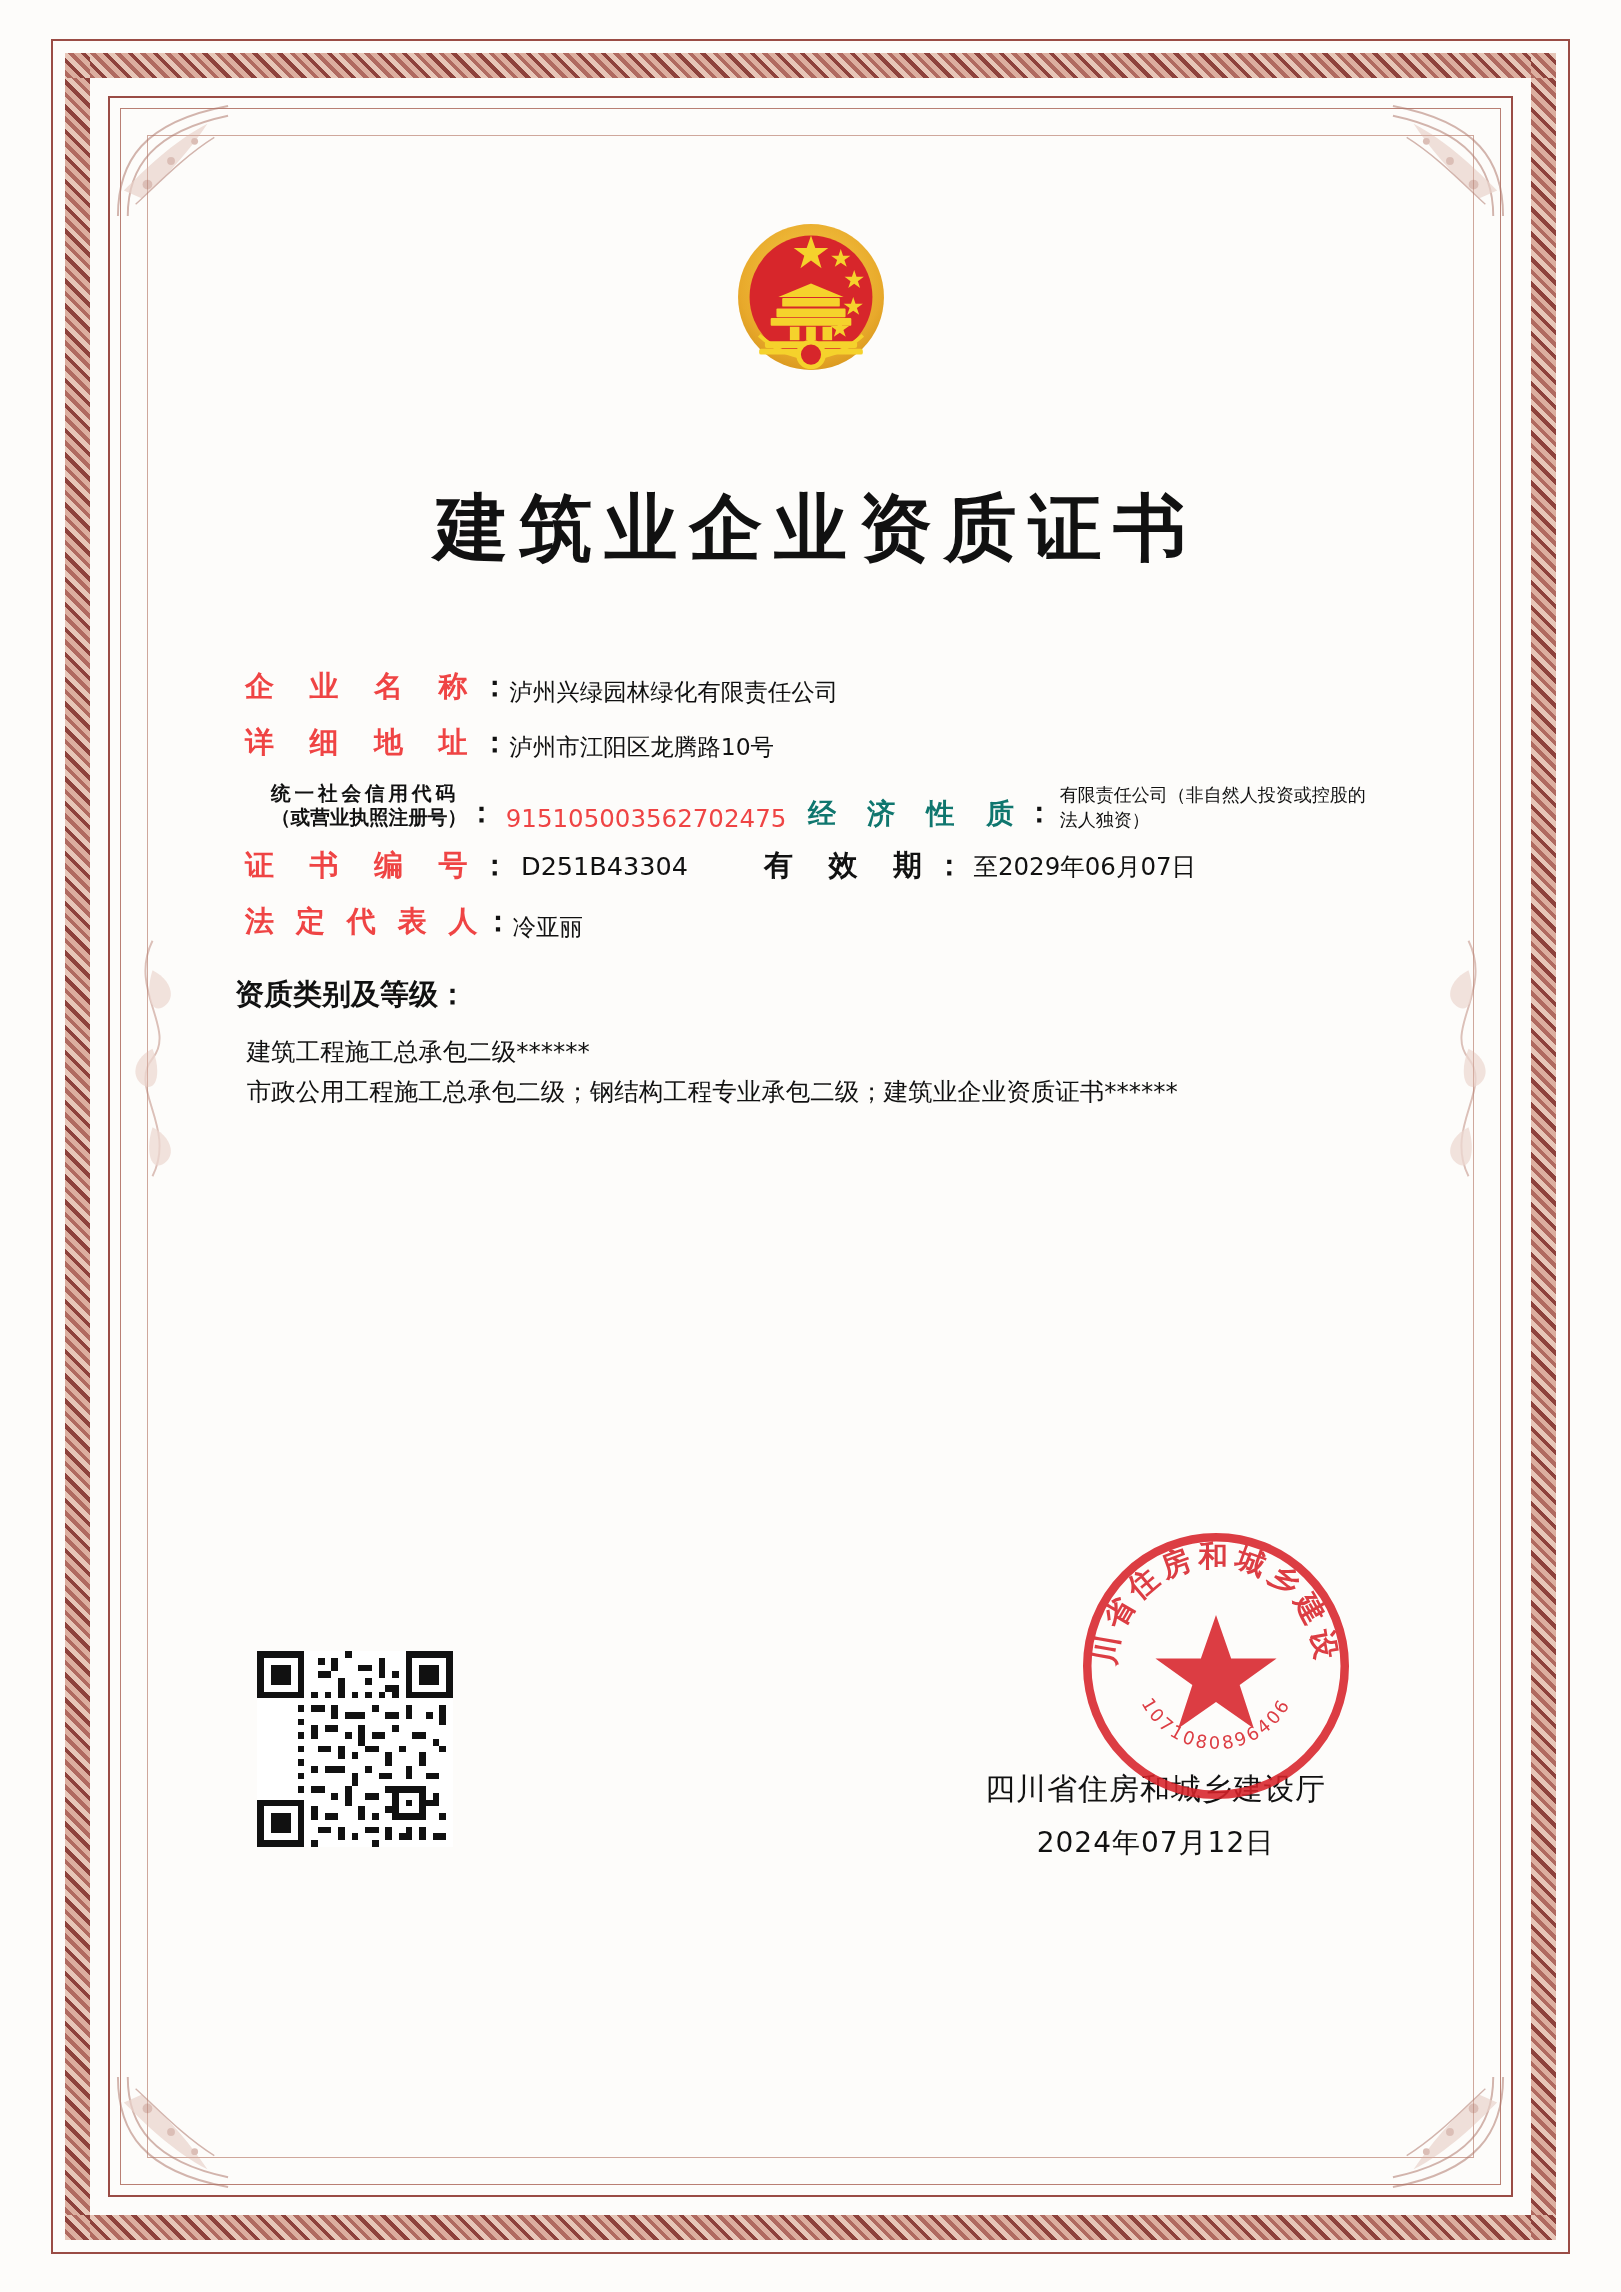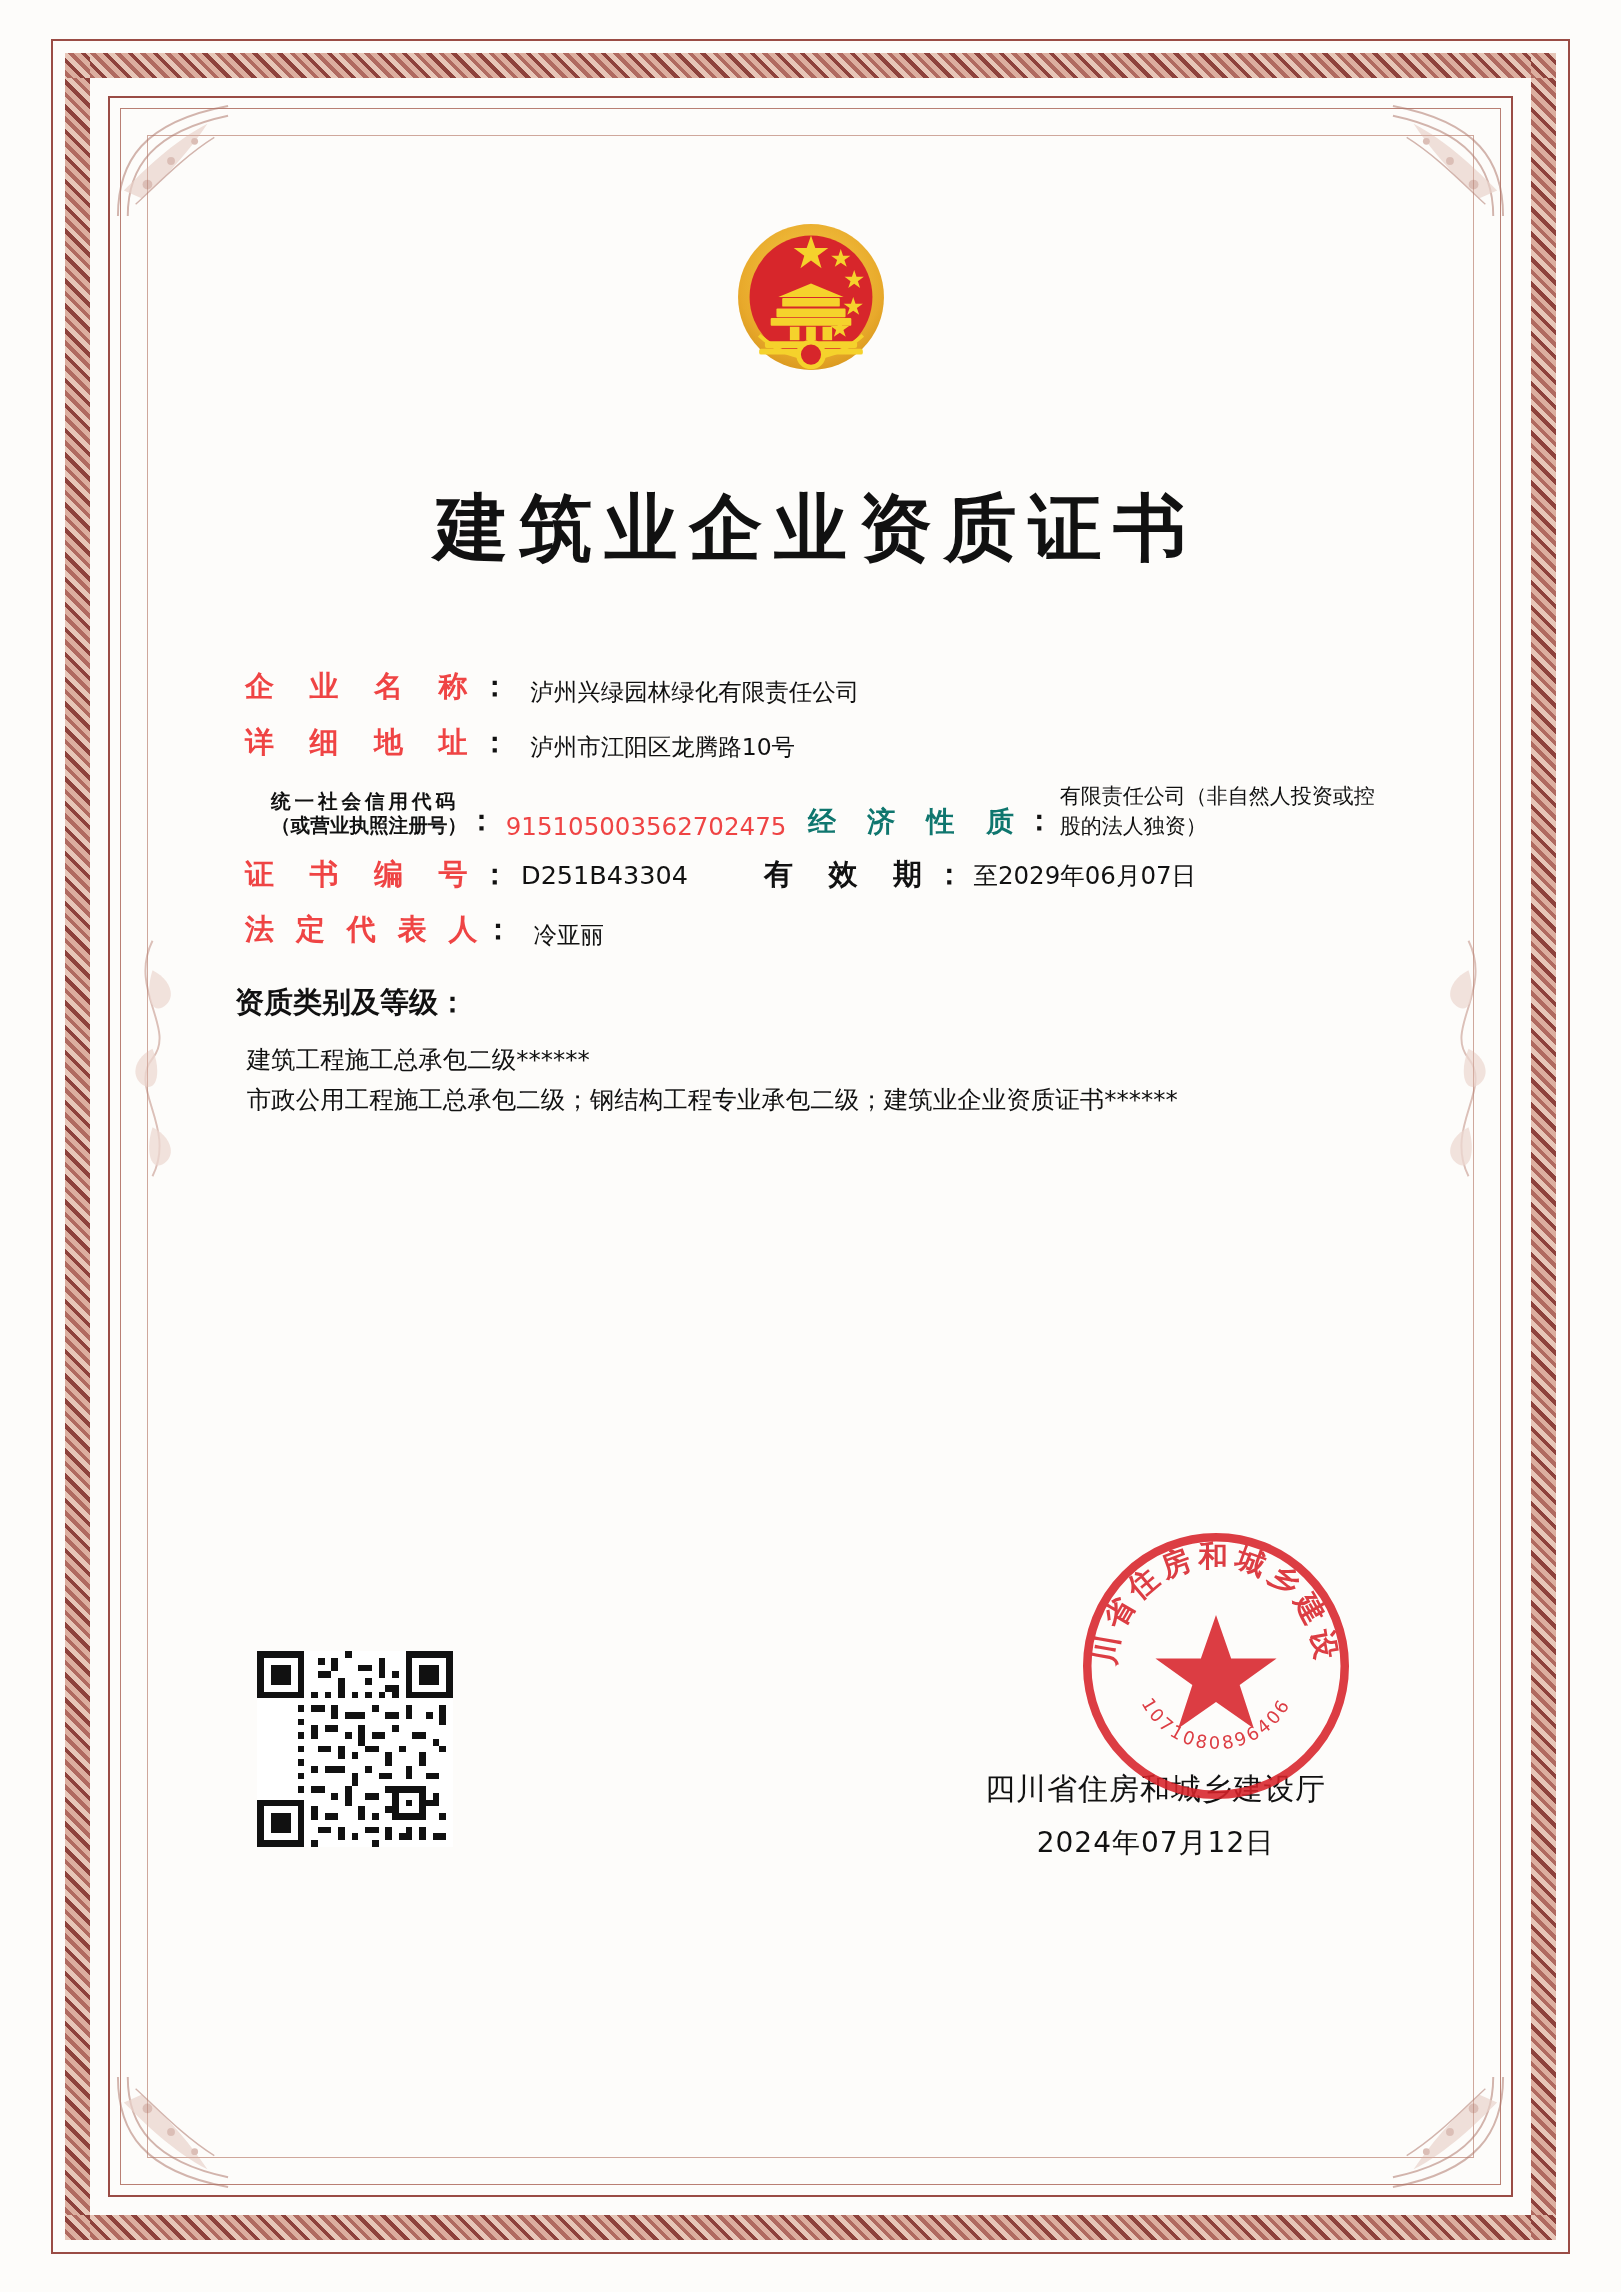--- a/index.html
+++ b/index.html
@@ -156,21 +156,21 @@
   .fcolon {
     font-family: "DejaVu Sans", "Liberation Sans", sans-serif;
     font-weight: bold;
     font-size: 29px;
     color: #111;
   }
   .fvalue {
     font-family: "DejaVu Sans", "Liberation Sans", sans-serif;
     font-size: 23.5px;
     color: #111;
-    margin-left: 21px;
+    margin-left: 0;
     line-height: 1.25;
   }
 
   
   #row-credit {
     display: flex;
     align-items: flex-end;
     margin-bottom: 13.7px;
     margin-left: 36px;
   }
@@ -198,21 +198,21 @@
     font-weight: bold;
     font-size: 28px;
     letter-spacing: 10.8px;
     color: #0f766e;
     margin-left: 21.6px;
     padding-top: 11.8px;
     white-space: nowrap;
   }
   .econ-value {
     font-family: "DejaVu Sans", "Liberation Sans", sans-serif;
-    font-size: 21px;
+    font-size: 18px;
     color: #111;
     line-height: 1.4;
     margin-left: 5.9px;
     padding-top: 3.9px;
     max-width: 323px;
   }
 
   
   #row-certno {
     display: flex;

